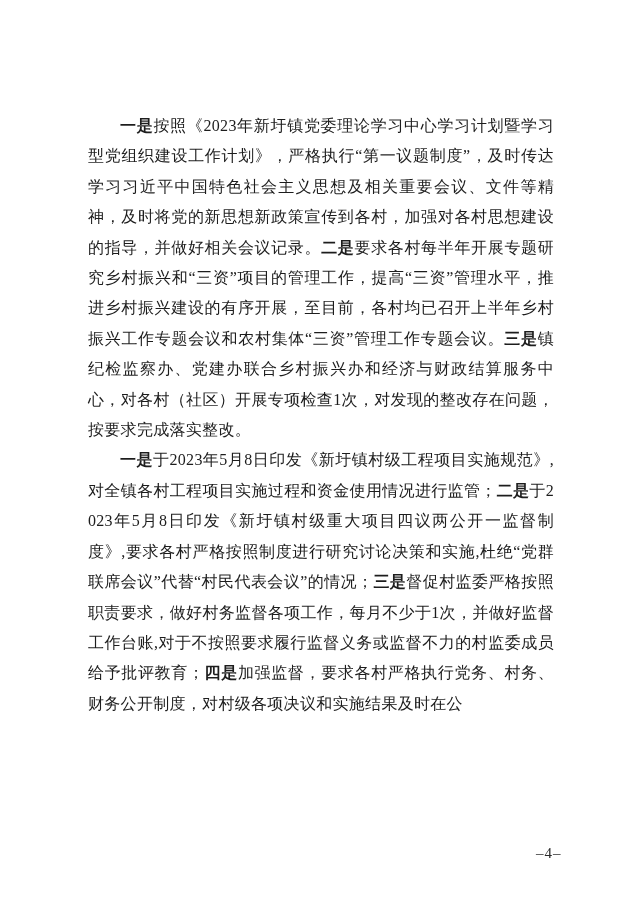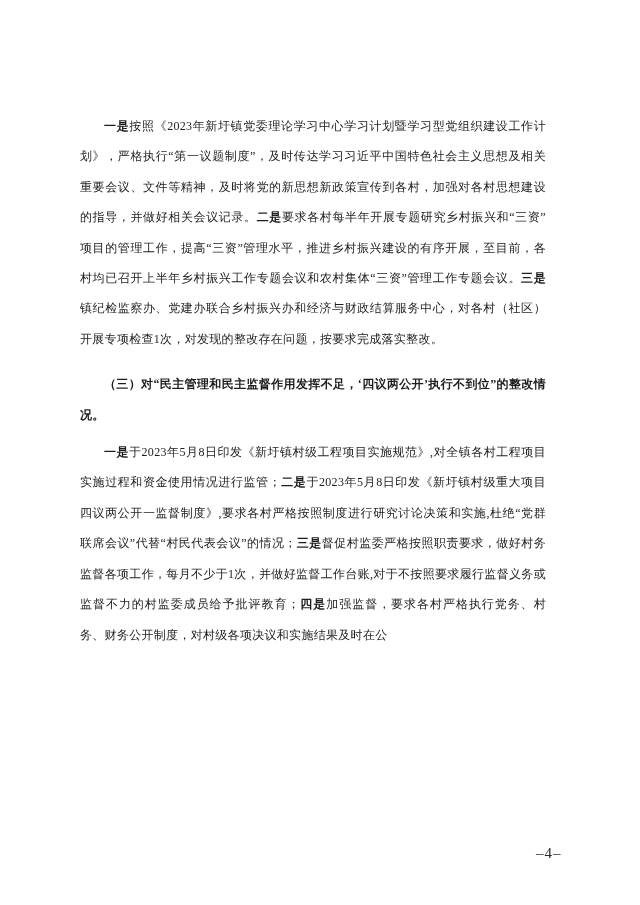--- a/index.html
+++ b/index.html
@@ -11,25 +11,25 @@
     overflow: hidden;
     font-family: "Liberation Serif", "DejaVu Serif", serif;
   }
   .page {
     position: absolute;
     inset: 0;
     background: #ffffff;
   }
   .content {
     position: absolute;
-    left: 80px;
+    left: 88px;
     top: 111px;
     width: 466px;
     color: #1d1d1d;
-    font-size: 12px;
+    font-size: 16px;
     line-height: 30.4px;
     text-align: justify;
     text-justify: inter-ideograph;
     word-break: break-all;
     letter-spacing: 0.3px;
   }
   .content p {
     margin: 0;
     text-indent: 2em;
   }
@@ -53,23 +53,20 @@
 <body>
 
 <div class="page">
 
   <div class="content">
 
     <p>
       <span class="b">一是</span><span>按照《2023年新圩镇党委理论学习中心学习计划暨学习型党组织建设工作计划》，严格执行“第一议题制度”，及时传达学习习近平中国特色社会主义思想及相关重要会议、文件等精神，及时将党的新思想新政策宣传到各村，加强对各村思想建设的指导，并做好相关会议记录。</span><span class="b">二是</span><span>要求各村每半年开展专题研究乡村振兴和“三资”项目的管理工作，提高“三资”管理水平，推进乡村振兴建设的有序开展，至目前，各村均已召开上半年乡村振兴工作专题会议和农村集体“三资”管理工作专题会议。</span><span class="b">三是</span><span>镇纪检监察办、党建办联合乡村振兴办和经济与财政结算服务中心，对各村（社区）开展专项检查1次，对发现的整改存在问题，按要求完成落实整改。</span>
     </p>
 
-    <p class="heading">
-      <span>（三）对“民主管理和民主监督作用发挥不足，‘四议两公开’执行不到位”的整改情况。</span>
-    </p>
 
     <p>
       <span class="b">一是</span><span>于2023年5月8日印发《新圩镇村级工程项目实施规范》,对全镇各村工程项目实施过程和资金使用情况进行监管；</span><span class="b">二是</span><span>于2023年5月8日印发《新圩镇村级重大项目四议两公开一监督制度》,要求各村严格按照制度进行研究讨论决策和实施,杜绝“党群联席会议”代替“村民代表会议”的情况；</span><span class="b">三是</span><span>督促村监委严格按照职责要求，做好村务监督各项工作，每月不少于1次，并做好监督工作台账,对于不按照要求履行监督义务或监督不力的村监委成员给予批评教育；</span><span class="b">四是</span><span>加强监督，要求各村严格执行党务、村务、财务公开制度，对村级各项决议和实施结果及时在公</span>
     </p>
 
   </div>
 
   <div class="page-number">–4–</div>
 
 </div>

